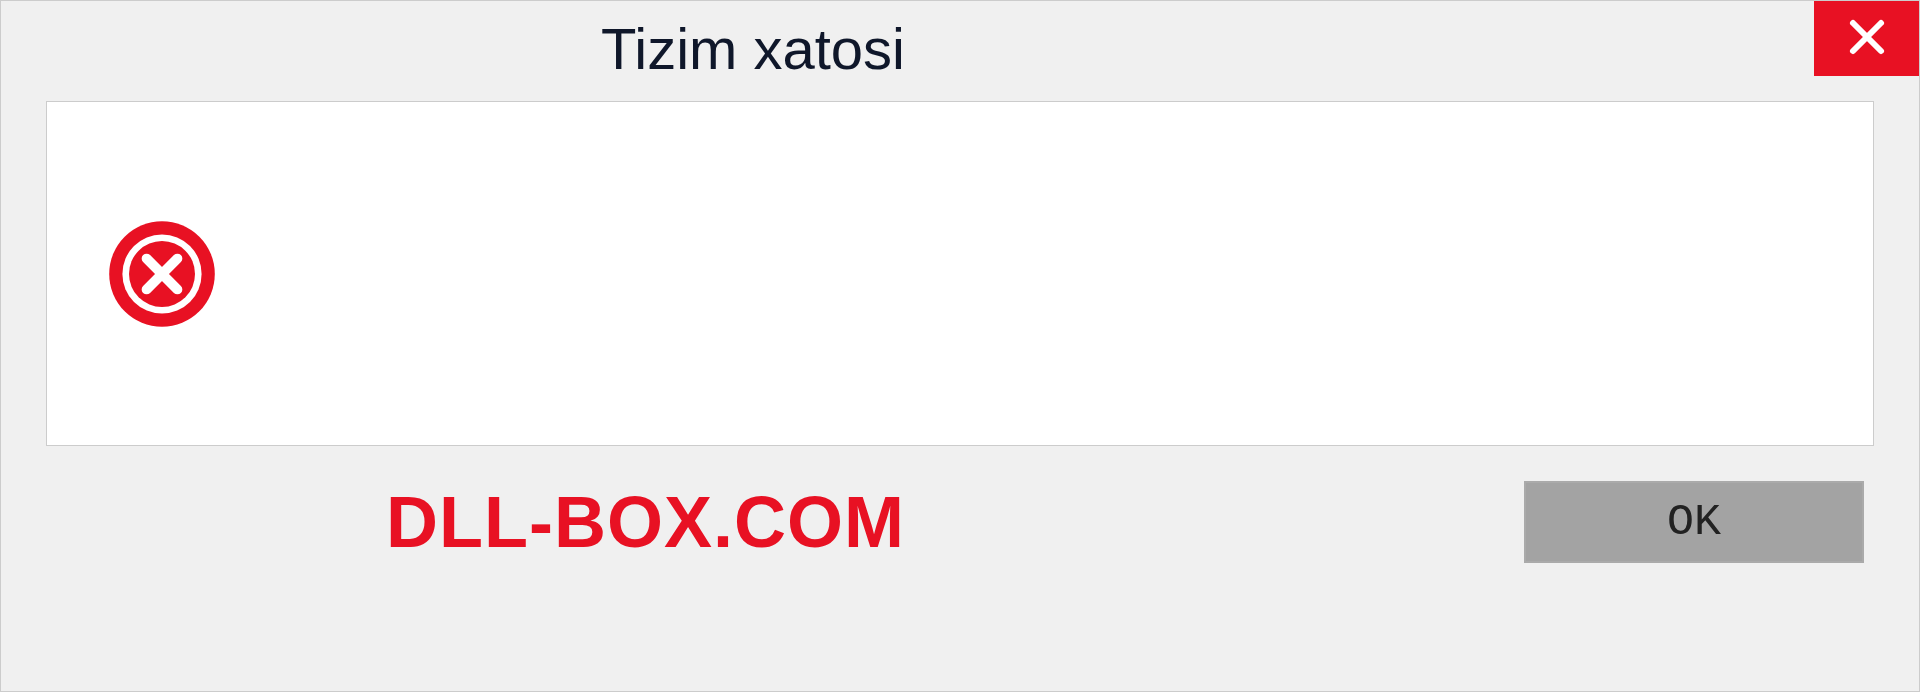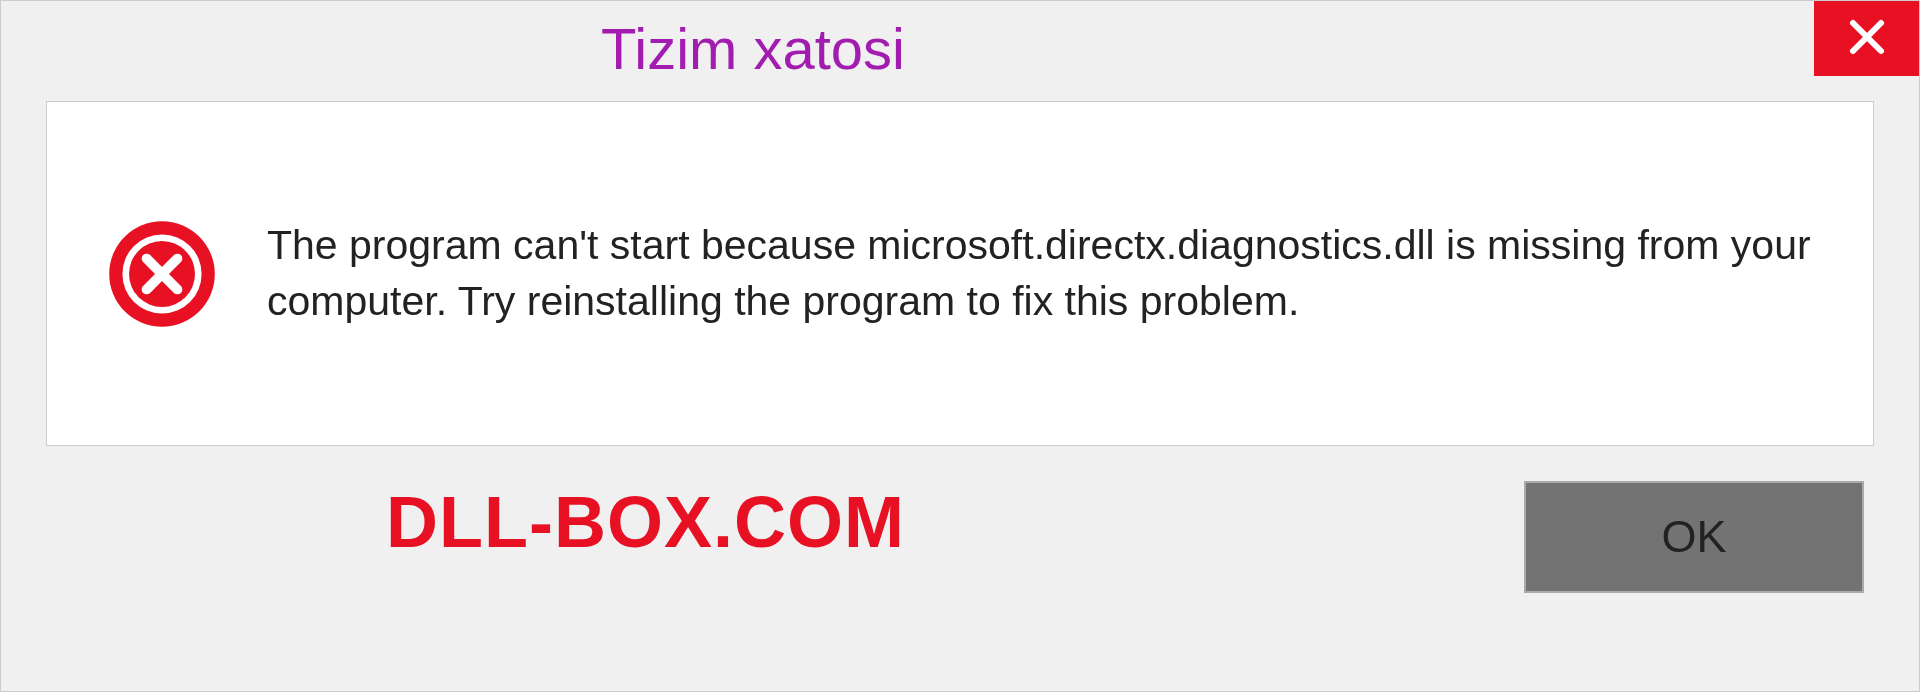--- a/index.html
+++ b/index.html
@@ -18,21 +18,21 @@
     .titlebar {
       position: relative;
       height: 95px;
       display: flex;
       align-items: center;
       padding-left: 600px;
     }
     .titlebar-title {
       font-size: 58px;
       font-weight: 400;
-      color: #a21caf;
+      color: #0f172a;
     }
     .close-button {
       position: absolute;
       top: 0;
       right: 0;
       width: 105px;
       height: 75px;
       background: #e81123;
       display: flex;
       align-items: center;
@@ -81,30 +81,30 @@
     }
     .watermark {
       font-size: 72px;
       font-weight: 700;
       color: #e81123;
       letter-spacing: 1px;
       font-family: Arial, sans-serif;
     }
     .ok-button {
       width: 340px;
-      height: 112px;
-      background: #737373;
+      height: 82px;
+      background: #a3a3a3;
       border: 2px solid #aaa;
       display: flex;
       align-items: center;
       justify-content: center;
       font-size: 45px;
       color: #222;
       cursor: pointer;
-      font-family: Liberation Sans, sans-serif;
+      font-family: Liberation Mono, monospace;
     }
   </style>
 </head>
 <body>
 
 <div class="titlebar">
   <span class="titlebar-title">Tizim xatosi</span>
   <div class="close-button">
     <span>
       <svg viewBox="0 0 40 40">
@@ -118,19 +118,18 @@
 <div class="content-panel">
   <div class="error-icon">
     <svg viewBox="0 0 100 100">
       <circle cx="50" cy="50" r="48" fill="#e81123"></circle>
       <circle cx="50" cy="50" r="36" fill="#fff"></circle>
       <circle cx="50" cy="50" r="30" fill="#e81123"></circle>
       <line x1="36" y1="36" x2="64" y2="64" stroke="#fff" stroke-width="9" stroke-linecap="round"></line>
       <line x1="64" y1="36" x2="36" y2="64" stroke="#fff" stroke-width="9" stroke-linecap="round"></line>
     </svg>
   </div>
-  <div class="error-message">The program can't start because microsoft.directx.diagnostics.dll is missing from your computer. Try reinstalling the program to fix this problem.</div>
 </div>
 
 <div class="footer">
   <div class="watermark">DLL-BOX.COM</div>
   <button class="ok-button">OK</button>
 </div>
 
 </body></html>

